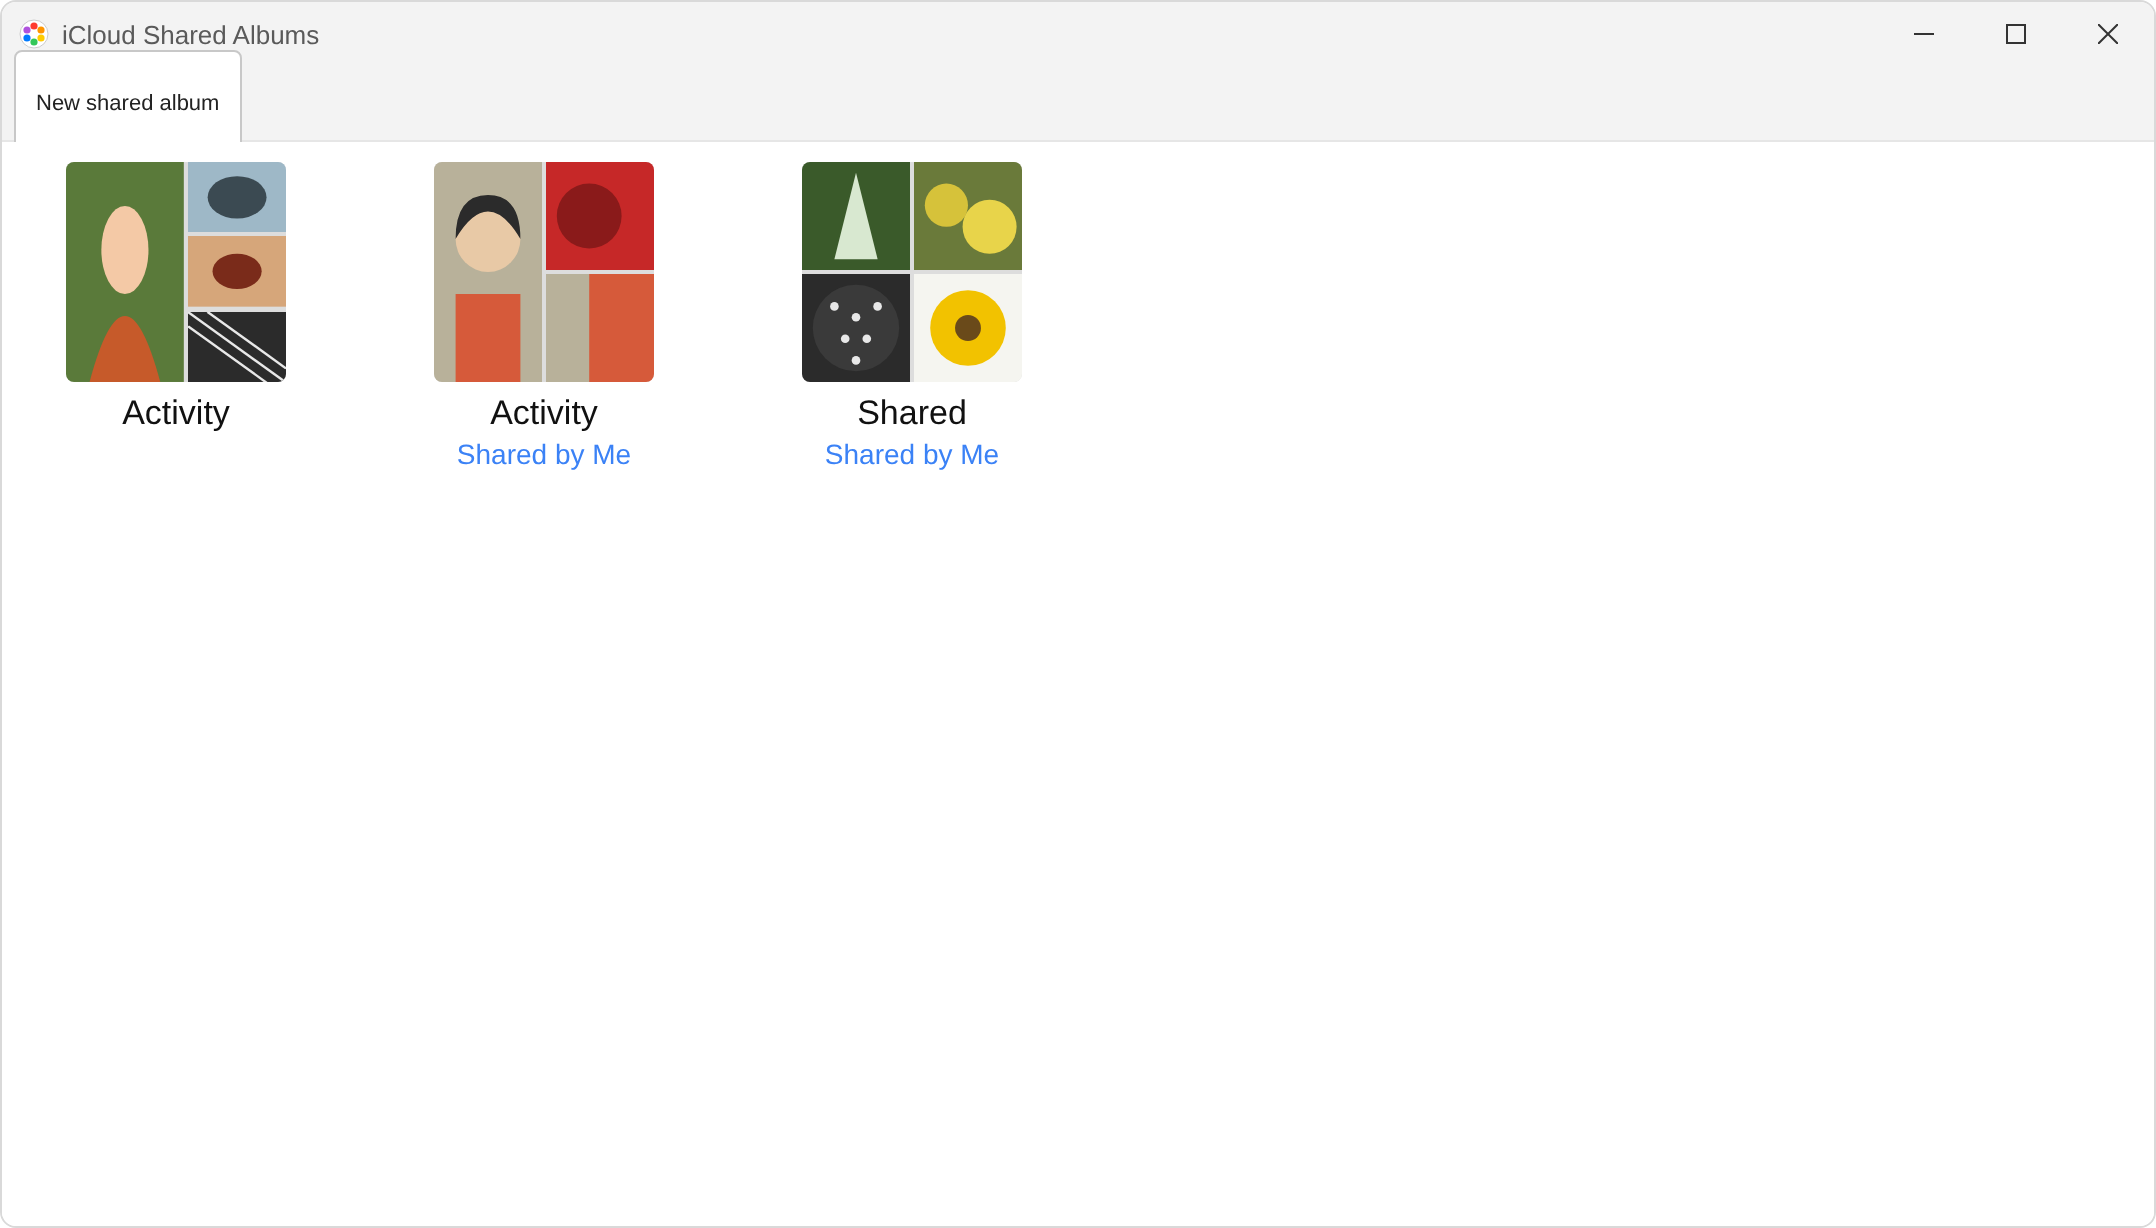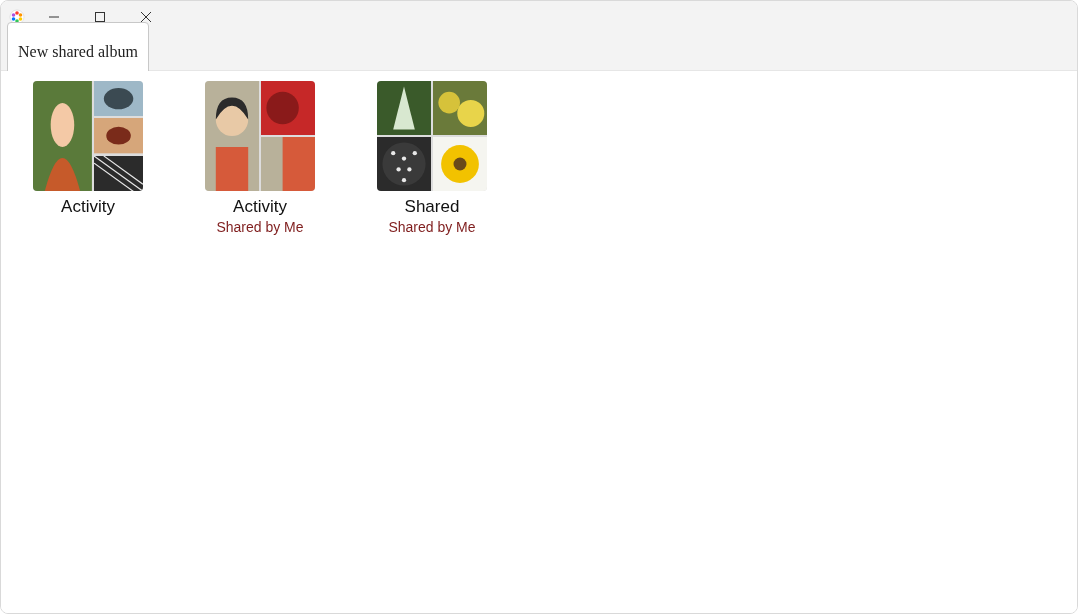--- a/index.html
+++ b/index.html
@@ -29,26 +29,25 @@
   }
   .win-btn svg { stroke: #333; }
   .toolbar {
     height: 38px; background: #f3f3f3;
     border-bottom: 1px solid #e6e6e6;
     display: flex; align-items: center;
     padding: 0 6px;
   }
   .btn {
     background: #fff; border: 1px solid #c8c8c8; border-radius: 4px;
-    padding: 20px 10px; font-size: 16px; color: #222;
+    padding: 20px 10px; font-size: 11px; color: #222;
     cursor: default;
-    font-family: Liberation Serif, serif;
   }
   .content {
-    flex: 1; padding: 10px 22px; display: flex; gap: 42px;
+    flex: 1; padding: 10px 22px; display: flex; gap: 54px;
     align-items: flex-start;
     background: #fff;
   }
   .album {
     width: 130px; display: flex; flex-direction: column; align-items: center;
   }
   .thumb {
     width: 110px; height: 110px; border-radius: 4px; overflow: hidden;
     background: #ddd;
     display: grid; grid-template-columns: 1fr 1fr; grid-template-rows: 1fr 1fr; gap: 2px;
@@ -58,41 +57,42 @@
   }
   .thumb.layout-activity .t1 { grid-row: 1 / span 3; }
   .thumb.layout-portraits {
     grid-template-columns: 1fr 1fr; grid-template-rows: 1fr 1fr;
   }
   .thumb.layout-portraits .t1 { grid-row: 1 / span 2; }
   .thumb.layout-portraits .t2 { grid-row: 1 / span 1; }
   .thumb.layout-portraits .t3 { grid-row: 2 / span 1; grid-column: 2; }
   .tile { width: 100%; height: 100%; }
   .album-title { margin-top: 6px; font-size: 17px; color: #111; text-align: center; }
-  .album-sub { font-size: 14px; color: #7f1d1d; text-align: center; margin-top: 2px; }
+  .album-sub { font-size: 14px; color: #3b82f6; text-align: center; margin-top: 2px; }
 </style>
 </head>
 <body>
 
 <div class="window">
 
   <div class="titlebar">
     <span class="app-icon">
       <svg viewBox="0 0 16 16" width="16" height="16">
         <circle cx="8" cy="8" r="7" fill="#fff" stroke="#ccc" stroke-width="0.5"></circle>
         <g transform="translate(8,8)">
           <circle cx="0" cy="-4" r="1.8" fill="#ff3b30"></circle>
           <circle cx="3.5" cy="-2" r="1.8" fill="#ff9500"></circle>
           <circle cx="3.5" cy="2" r="1.8" fill="#ffcc00"></circle>
           <circle cx="0" cy="4" r="1.8" fill="#34c759"></circle>
           <circle cx="-3.5" cy="2" r="1.8" fill="#007aff"></circle>
           <circle cx="-3.5" cy="-2" r="1.8" fill="#af52de"></circle>
         </g>
       </svg>
     </span>
+    <span class="title">iCloud Shared Albums</span>
     <div class="win-controls">
       <div class="win-btn">
         <svg width="10" height="10" viewBox="0 0 10 10">
             <line x1="0" y1="5" x2="10" y2="5" stroke-width="1"></line>
           </svg>
       </div>
       <div class="win-btn">
         <svg width="10" height="10" viewBox="0 0 10 10">
             <rect x="0.5" y="0.5" width="9" height="9" fill="none" stroke-width="1"></rect>
           </svg>

